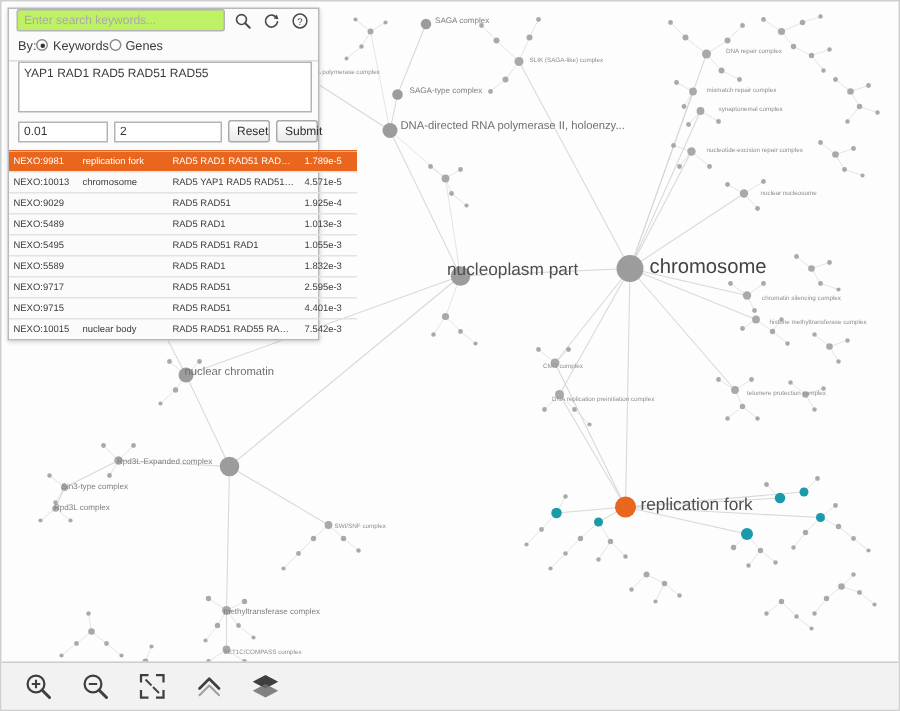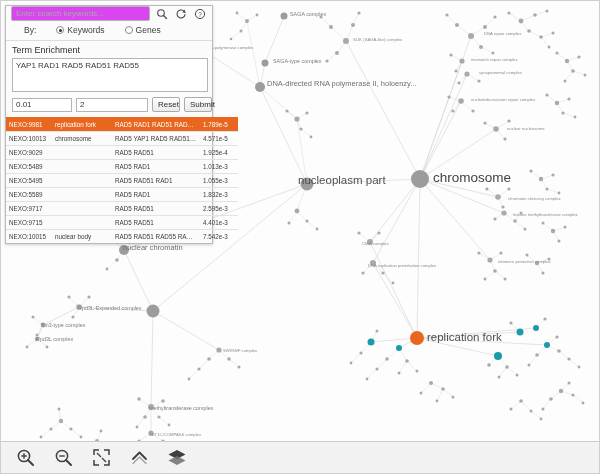--- a/index.html
+++ b/index.html
@@ -66,21 +66,21 @@
     display: flex;
     align-items: center;
     padding: 0 5px 4px 5px;
     gap: 4px;
   }
   #search-input {
     flex: 1;
     height: 15px;
     border: 1px solid #b4b4b4;
     border-radius: 2px;
-    background: #d946ef;
+    background: #bef264;
     font-size: 8px;
     padding: 0 4px;
     color: #333;
     box-sizing: border-box;
     font-family: "Liberation Sans", sans-serif;
   }
   #search-input::placeholder { color: #a9a9a9; }
   .icon-btn {
     width: 15px;
     height: 15px;
@@ -89,24 +89,23 @@
     justify-content: center;
     cursor: pointer;
     color: #4a4a4a;
   }
   .icon-btn svg { display: block; }
 
   .by-row {
     display: flex;
     align-items: flex-end;
     padding: 0 6px 5px 6px;
-    gap: 20px;
+    gap: 0;
     font-size: 8.5px;
     color: #3c3c3c;
-    margin-left: 12px;
   }
   .radio-wrap {
     display: flex;
     align-items: center;
     gap: 3px;
     cursor: pointer;
   }
   .radio {
     width: 8px; height: 8px;
     border-radius: 50%;
@@ -609,21 +608,20 @@
         <span>Keywords</span>
       </span>
       <span class="radio-wrap">
         <span class="radio"></span>
         <span>Genes</span>
       </span>
     </div>
 
     <div class="section-sep"></div>
 
-    <div class="section-head">Term Enrichment</div>
 
     <textarea id="term-textarea" style="">YAP1 RAD1 RAD5 RAD51 RAD55</textarea>
 
     <div class="controls-row">
       <input id="pvalue-input" class="ctl-input" type="text" value="0.01" style="">
       <input id="count-input" class="ctl-input" type="text" value="2" style="">
       <button class="btn">Reset</button>
       <button class="btn">Submit</button>
     </div>
 

